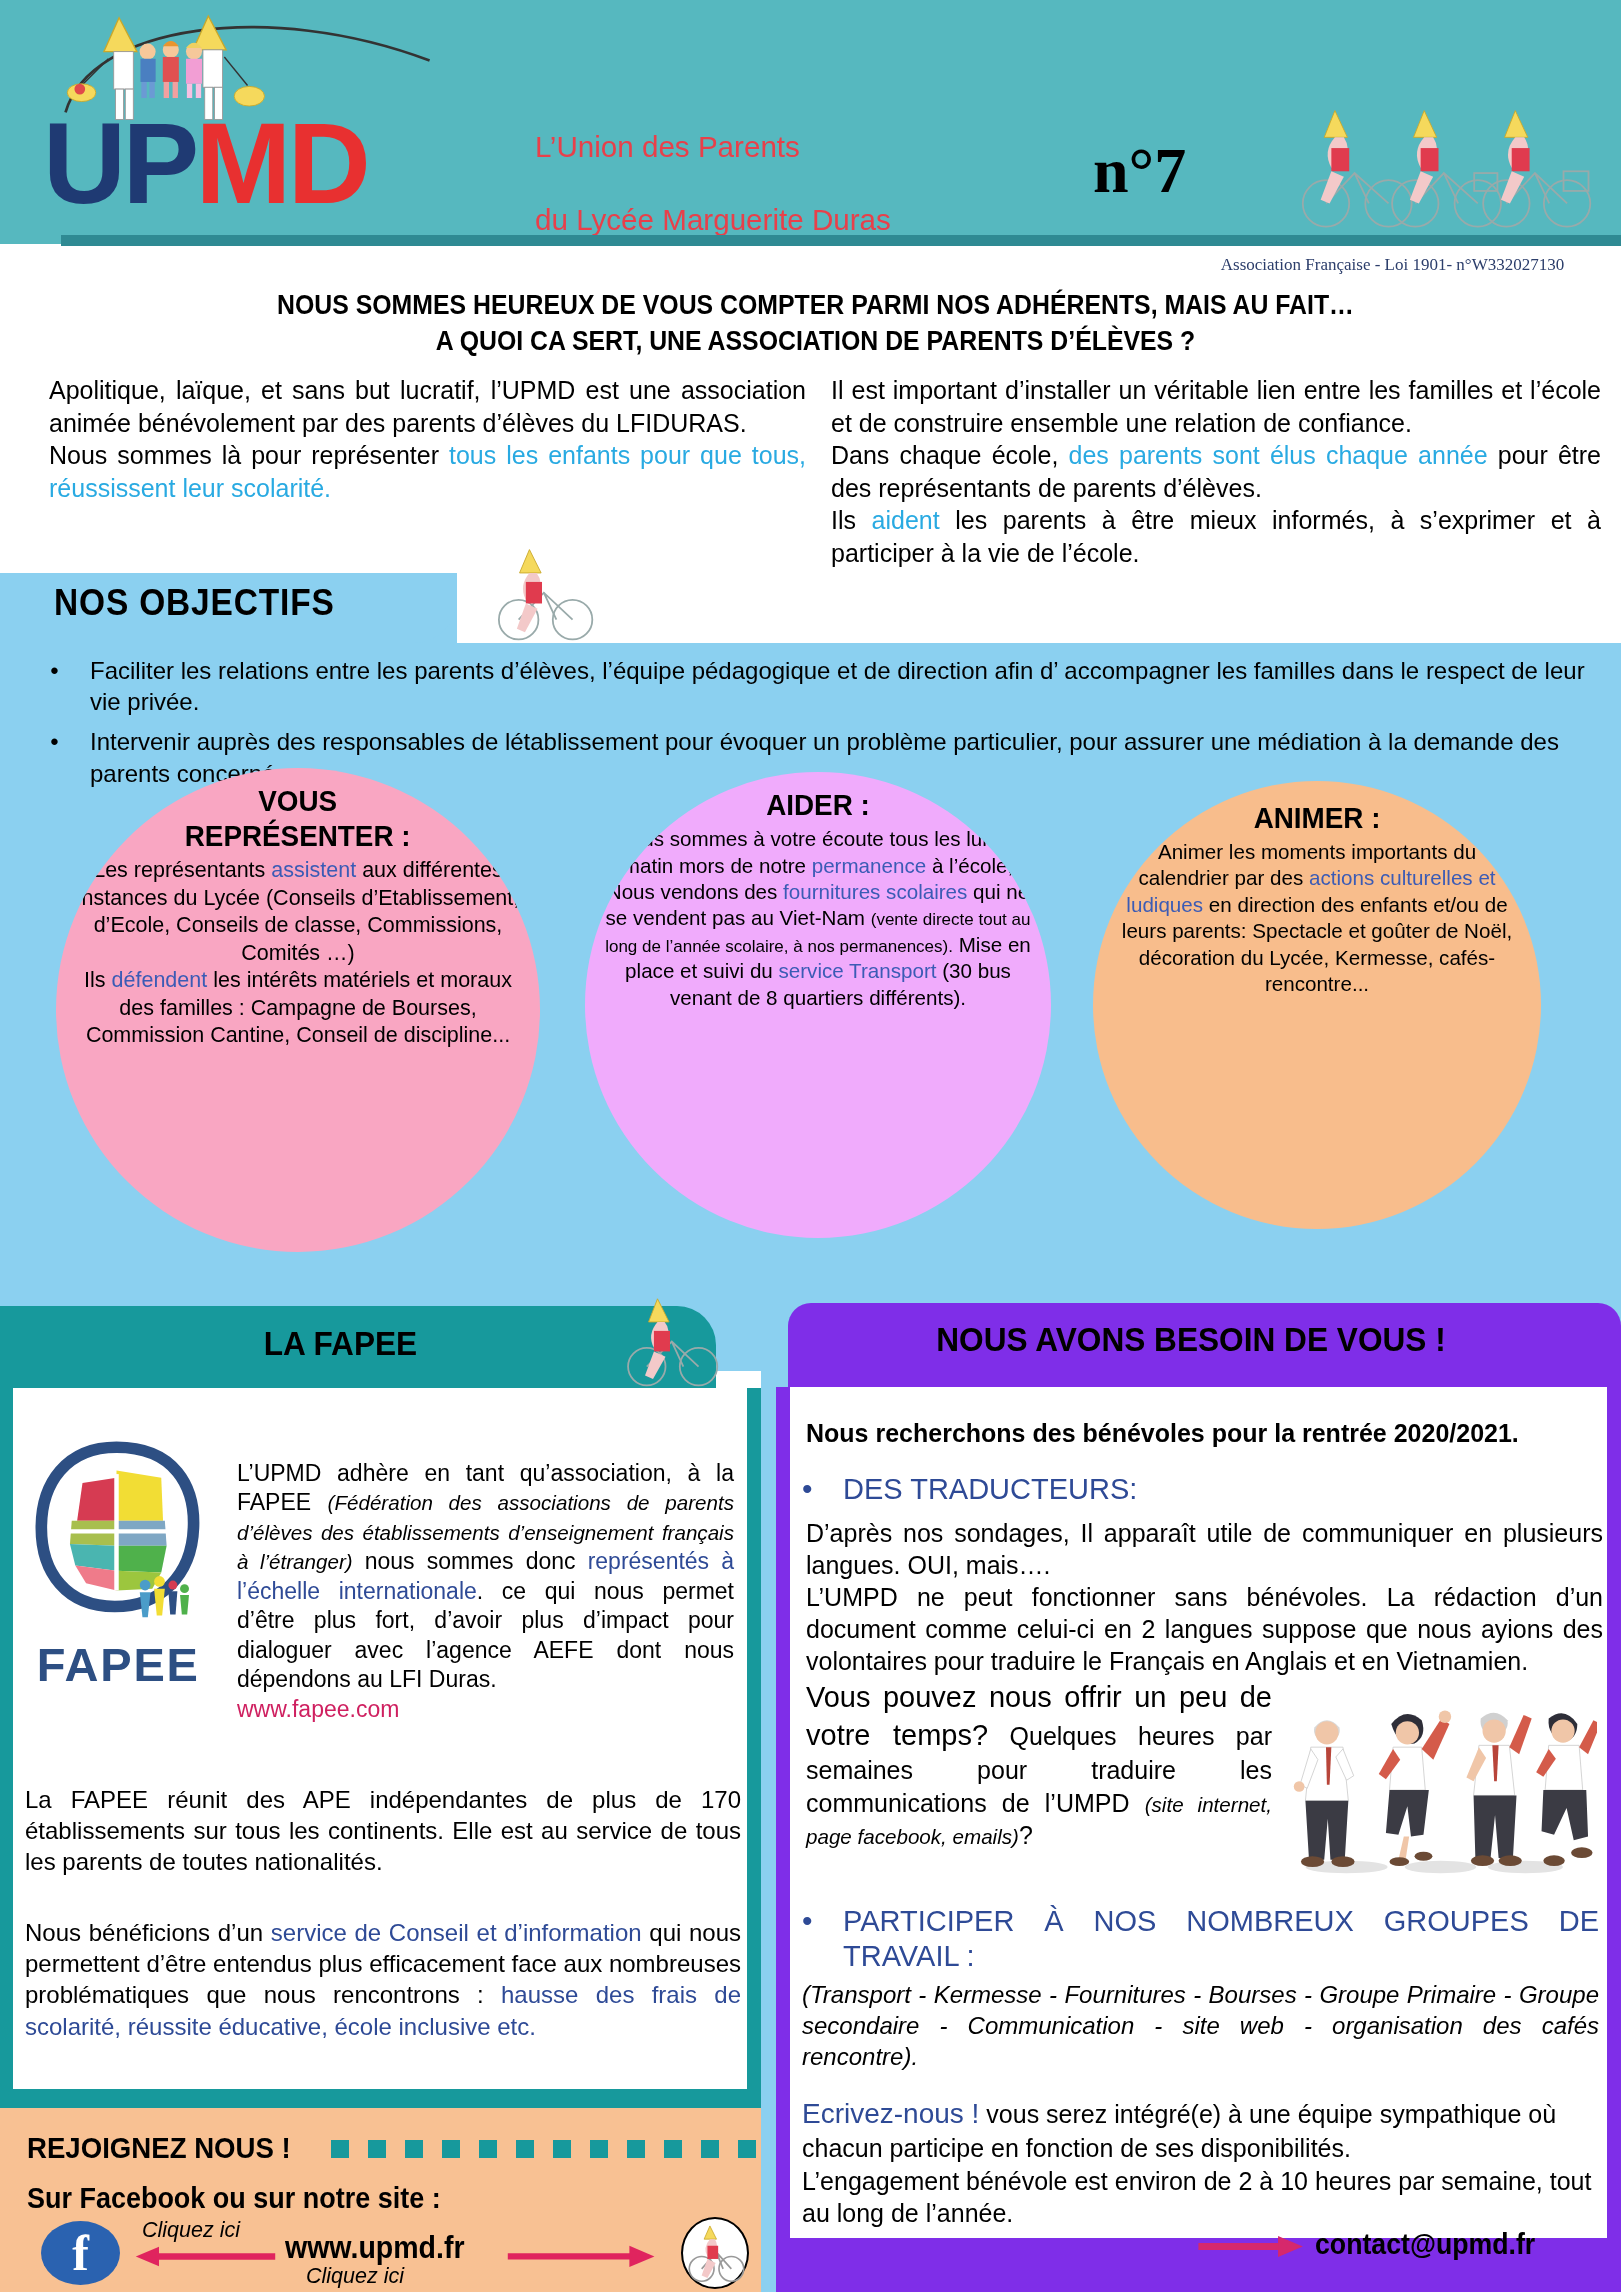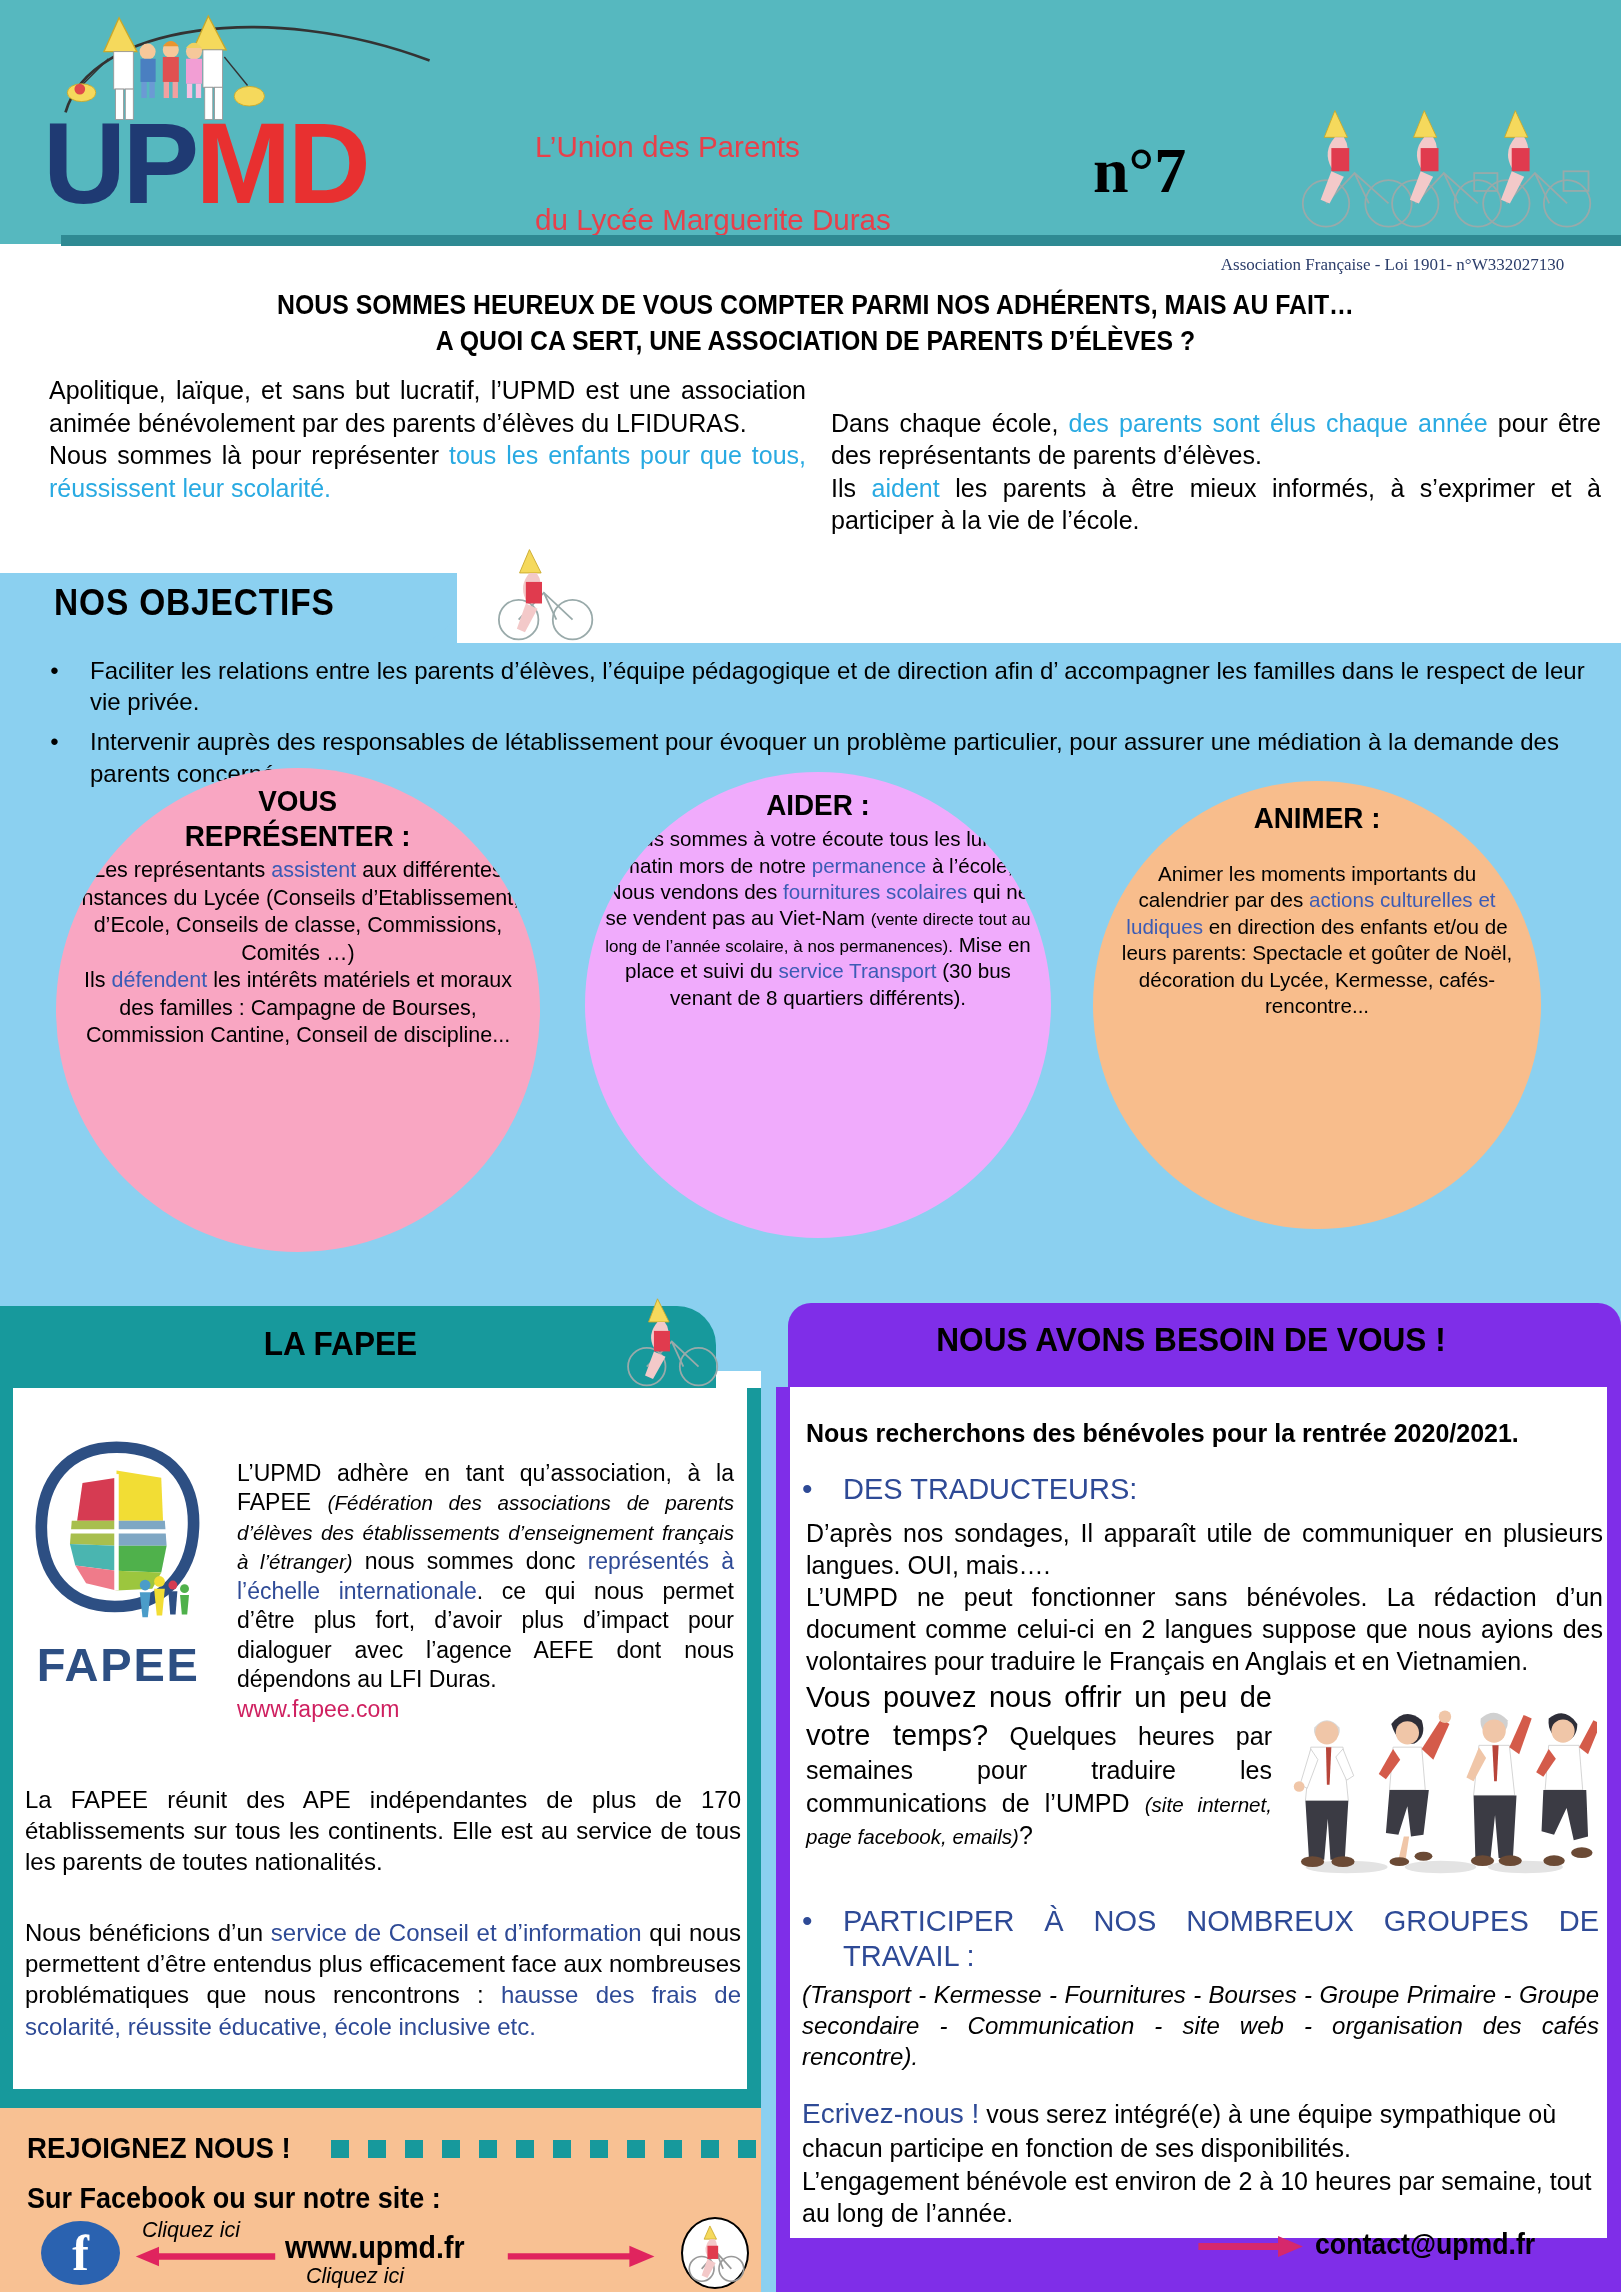--- a/index.html
+++ b/index.html
@@ -115,21 +115,21 @@
   .circle {
     position: absolute;
     border-radius: 50%;
     display: flex; flex-direction: column;
     align-items: center; justify-content: flex-start;
     text-align: center;
     overflow: hidden;
   }
   .c1 { left: 56px;  top: 768px;  width: 484px; height: 484px; background: #f9a6c2; padding-top: 16px; }
   .c2 { left: 585px; top: 772px;  width: 466px; height: 466px; background: #f0abfc; padding-top: 16px; }
-  .c3 { left: 1093px;top: 781px;  width: 448px; height: 448px; background: #f8bd8c; padding-top: 19.7px; gap: 22px; }
+  .c3 { left: 1093px;top: 781px;  width: 448px; height: 448px; background: #f8bd8c; padding-top: 19.7px; }
 
   .circle-title {
     font-weight: bold; font-size: 29px; color: #000;
     line-height: 1.2; margin-bottom: 3.6px;
     transform: scaleX(0.96);
   }
   .circle-body {
     font-size: 21.5px; color: #000; line-height: 1.28;
     padding: 0 14.3px;
   }
@@ -411,21 +411,21 @@
   <div>NOUS SOMMES HEUREUX DE VOUS COMPTER PARMI NOS ADHÉRENTS, MAIS AU FAIT…</div>
   <div>A QUOI CA SERT, UNE ASSOCIATION DE PARENTS D’ÉLÈVES ?</div>
 </div>
 
 <div class="intro-col intro-left">
   <span>Apolitique, laïque, et sans but lucratif, l’UPMD est une association animée bénévolement par des parents d’élèves du LFIDURAS.</span><br>
   <span>Nous sommes là pour représenter </span><span class="hl-cyan">tous les enfants pour que tous, réussissent leur scolarité.</span>
 </div>
 
 <div class="intro-col intro-right">
-  <br>
+  <span>Il est important d’installer un véritable lien entre les familles et l’école et de construire ensemble une relation de confiance.</span><br>
   <span>Dans chaque école, </span><span class="hl-cyan">des parents sont élus chaque année</span><span> pour être des représentants de parents d’élèves.</span><br>
   <span>Ils </span><span class="hl-cyan">aident</span><span> les parents à être mieux informés, à s’exprimer et à participer à la vie de l’école.</span>
 </div>
 
 <div class="obj-band">
   <div class="obj-white-right"></div>
   <div class="obj-tab"></div>
   <div class="obj-title">NOS OBJECTIFS</div>
   <div class="obj-bike">
     <svg viewBox="0 0 110 108" width="99" height="97">

